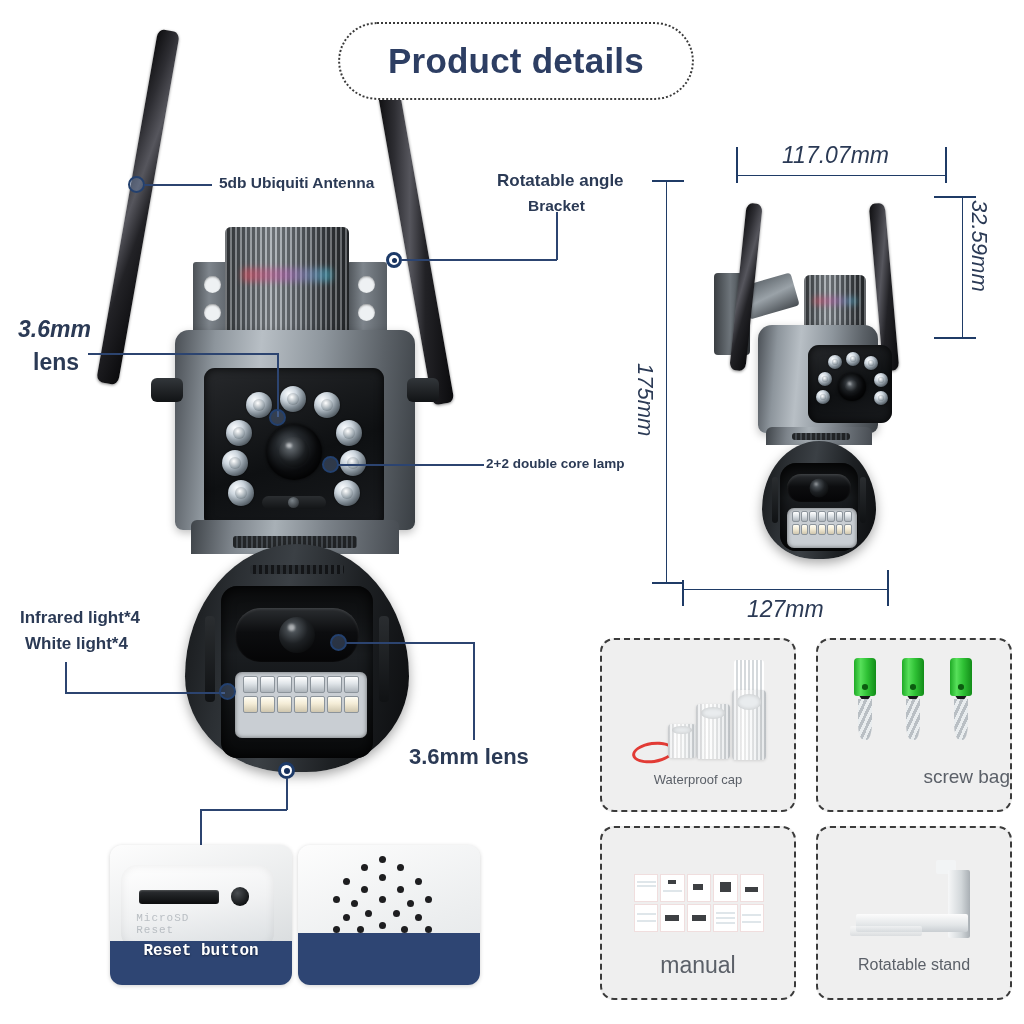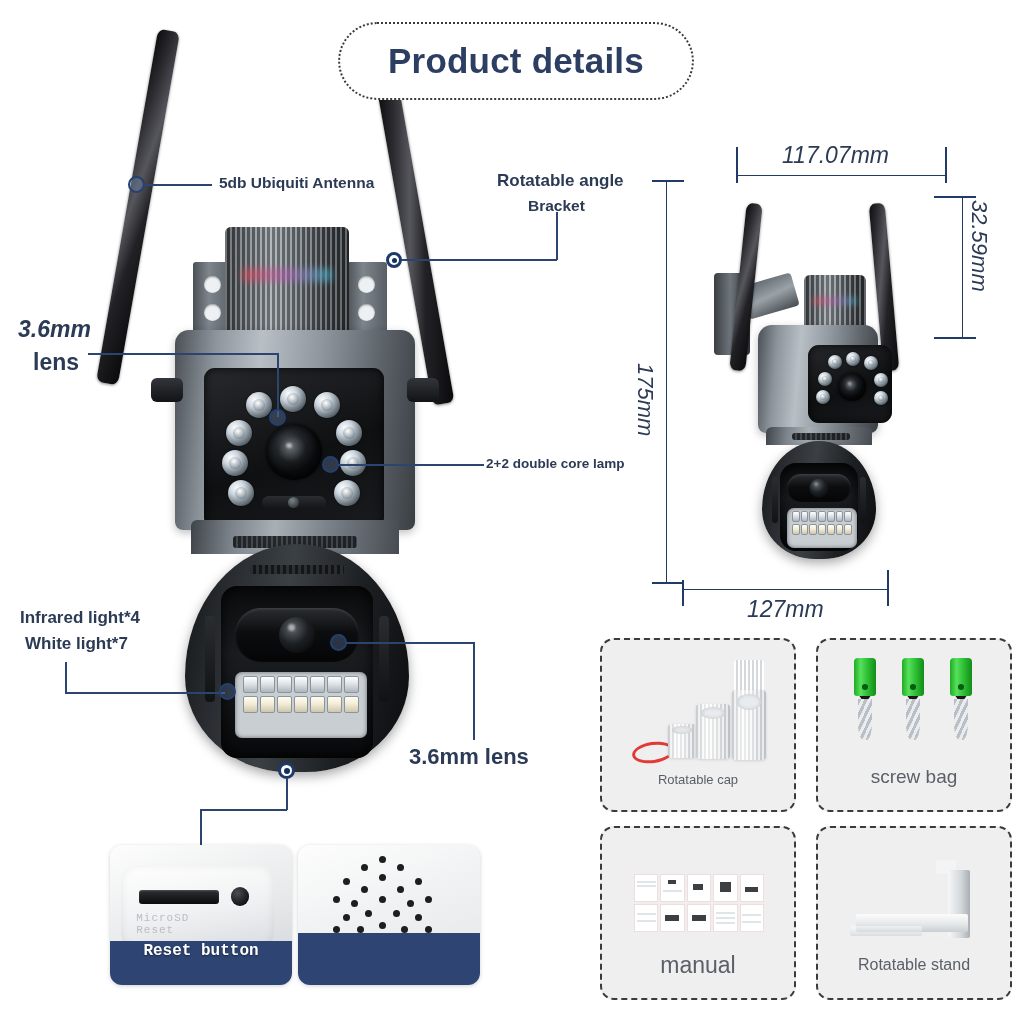--- a/index.html
+++ b/index.html
@@ -295,21 +295,21 @@
   <div class="abs txt" style="left:33px;top:349px;font-size:23px;">lens</div>
   <div class="ln lnh" style="left:88px;top:353px;width:190px;"></div>
   <div class="ln lnv" style="left:277px;top:353px;height:64px;"></div>
   <div class="mk ring" style="left:269px;top:409px;width:17px;height:17px;"></div>
 
   <div class="mk ring" style="left:322px;top:456px;width:17px;height:17px;"></div>
   <div class="ln lnh" style="left:338px;top:464px;width:146px;"></div>
   <div class="abs txt" style="left:486px;top:456px;font-size:13.5px;">2+2 double core lamp</div>
 
   <div class="abs txt" style="left:20px;top:608px;font-size:17px;">Infrared light*4</div>
-  <div class="abs txt" style="left:25px;top:634px;font-size:17px;">White light*7</div>
+  <div class="abs txt" style="left:25px;top:634px;font-size:17px;">White light*4</div>
   <div class="ln lnv" style="left:65px;top:662px;height:32px;"></div>
   <div class="ln lnh" style="left:65px;top:692px;width:160px;"></div>
   <div class="mk ring" style="left:219px;top:683px;width:17px;height:17px;"></div>
 
   <div class="mk ring" style="left:330px;top:634px;width:17px;height:17px;"></div>
   <div class="ln lnh" style="left:346px;top:642px;width:128px;"></div>
   <div class="ln lnv" style="left:473px;top:642px;height:98px;"></div>
   <div class="abs txt" style="left:409px;top:744px;font-size:22px;">3.6mm lens</div>
 
   <div class="mk-dot" style="left:278px;top:762px;width:17px;height:17px;">
@@ -476,40 +476,40 @@
       </div>
     <div class="cap-cyl" style="left:94px;top:64px;width:34px;height:55px;">
         <span class="rib"></span>
         <span class="top"></span>
       </div>
     <div class="brush" style="left:132px;top:20px;width:30px;height:36px;"></div>
     <div class="cap-cyl" style="left:130px;top:50px;width:34px;height:70px;">
         <span class="rib"></span>
         <span class="top"></span>
       </div>
-    <div class="lbl" style="top:132px;font-size:13px;">Rotatable cap</div>
+    <div class="lbl" style="top:132px;font-size:13px;">Waterproof cap</div>
   </div>
 
   <div class="acc" style="left:816px;top:638px;width:192px;height:170px;">
     <div class="screw" style="left:36px;top:18px;width:22px;height:82px;">
       <span class="plug"></span>
         <span class="head"></span>
         <span class="shaft"></span>
     </div>
     <div class="screw" style="left:84px;top:18px;width:22px;height:82px;">
       <span class="plug"></span>
         <span class="head"></span>
         <span class="shaft"></span>
     </div>
     <div class="screw" style="left:132px;top:18px;width:22px;height:82px;">
       <span class="plug"></span>
         <span class="head"></span>
         <span class="shaft"></span>
     </div>
-    <div class="lbl" style="top:126px;font-size:19px;">screw bag</div>
+    <div class="lbl" style="top:126px;font-size:19px;text-align:right;">screw bag</div>
   </div>
 
   <div class="acc" style="left:816px;top:826px;width:192px;height:170px;">
     <div class="stand-cap" style="left:118px;top:32px;width:20px;height:14px;"></div>
     <div class="stand-col" style="left:130px;top:42px;width:22px;height:68px;"></div>
     <div class="stand-arm" style="left:38px;top:86px;width:112px;height:18px;"></div>
     <div class="stand-arm" style="left:32px;top:98px;width:72px;height:10px;opacity:.55;"></div>
     <div class="lbl" style="top:128px;font-size:16px;">Rotatable stand</div>
   </div>
 

